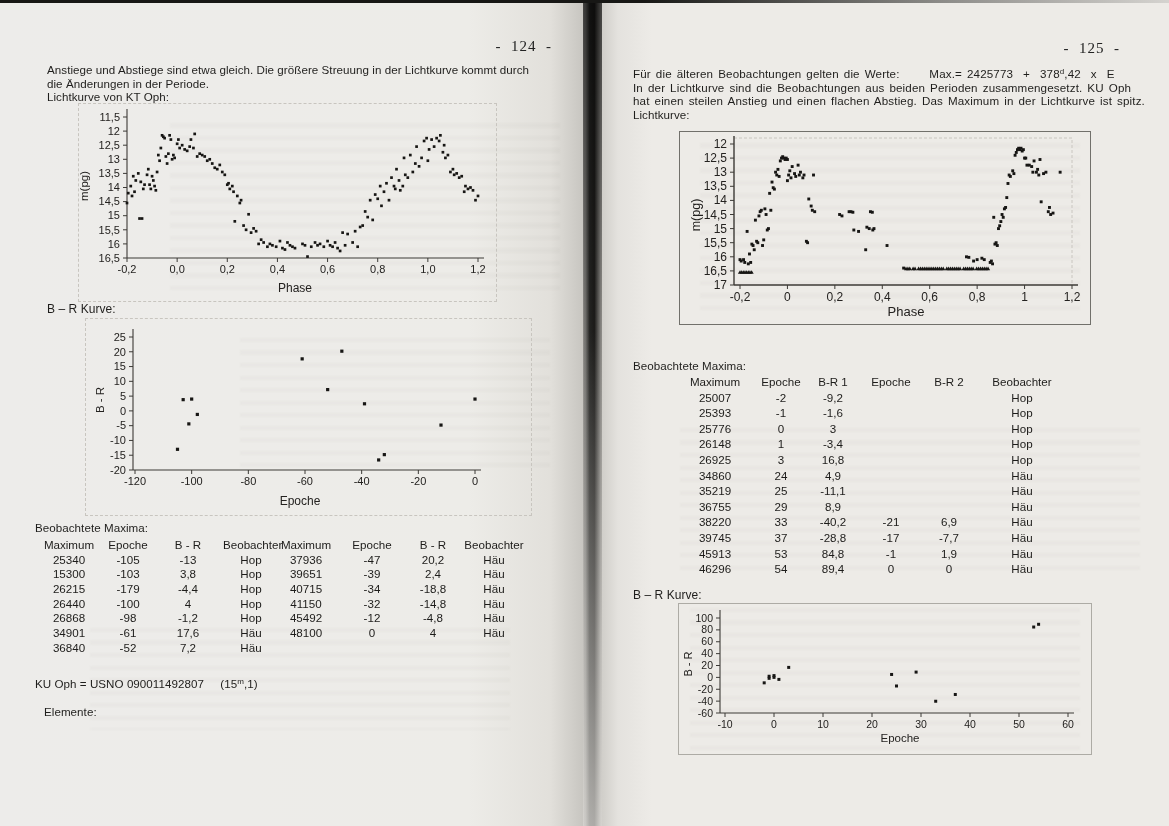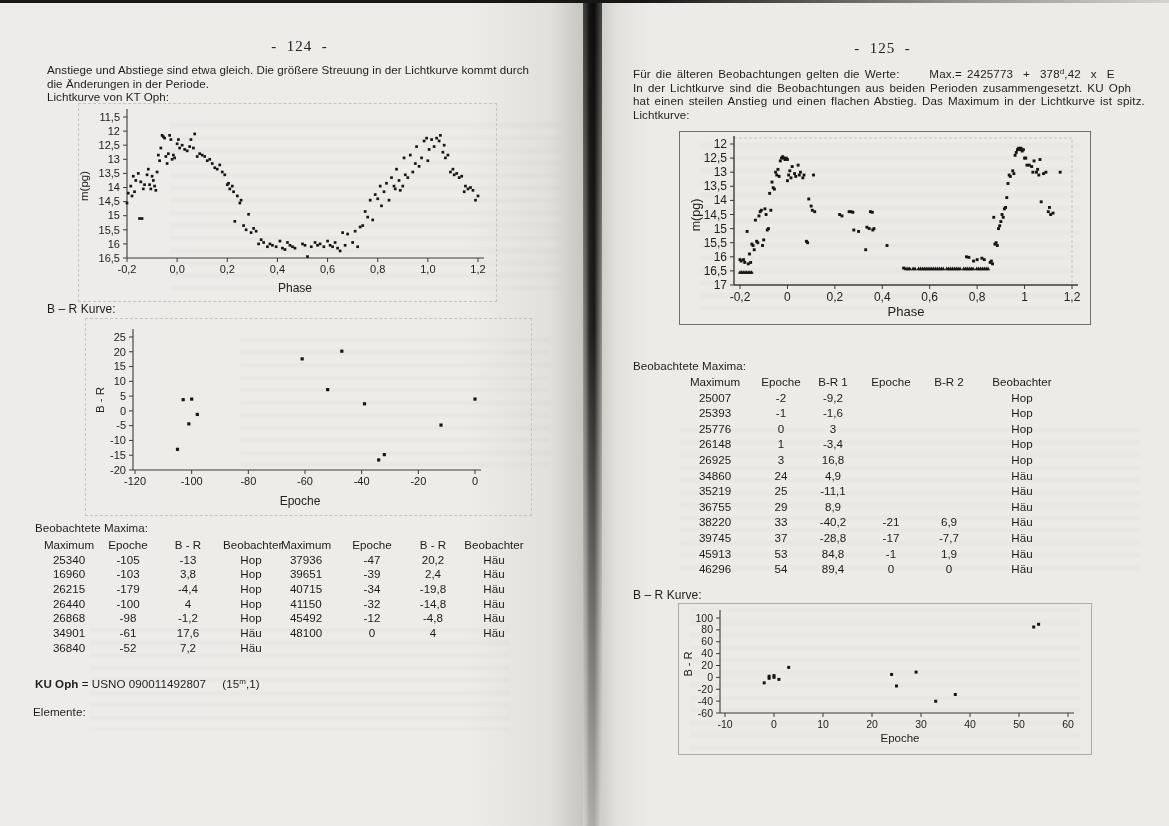--- a/index.html
+++ b/index.html
@@ -29,25 +29,25 @@
     position:absolute;left:0;top:0;width:1169px;height:3px;
     background:linear-gradient(90deg,#171715 0%,#171715 55%,rgba(40,40,38,.5) 80%,rgba(40,40,38,.12) 100%);
   }
   .t{
     position:absolute;color:#1f1e1c;font-size:11.6px;line-height:13.6px;
     letter-spacing:.05px;white-space:pre;
   }
   .wide{word-spacing:1.6px;letter-spacing:.15px;}
   .pagenum{
     font-family:"Liberation Serif",serif;font-size:15px;color:#222;
-    letter-spacing:1px;text-align:center;white-space:pre;
+    letter-spacing:1px;text-align:right;white-space:pre;
   }
   .center{text-align:center;}
   sup{font-size:8px;position:relative;top:-4px;vertical-align:baseline;}
-  b,.b{font-weight:bold;}
+  b,.b{font-weight:normal;}
   .tab{position:absolute;display:grid;font-size:11.6px;color:#1d1c1a;}
   .tab .cell{text-align:center;white-space:pre;}
   .lefttab{grid-template-columns:68px 50px 70px 56px 54px 78px 44px 78px;}
   .lefttab .cell{height:14.7px;line-height:14.7px;}
   .righttab{grid-template-columns:86px 46px 58px 58px 58px 88px;}
   .righttab .cell{height:15.6px;line-height:15.6px;}
   .frame{position:absolute;pointer-events:none;}
   .frame.f1{border:1px dashed #c8c5bf;}
   .frame.f2{border:1px dashed #c8c5bf;}
   .frame.f3{border:1px solid #71706b;}
@@ -351,35 +351,35 @@
         <div class="cell">B - R</div>
         <div class="cell">Beobachter</div>
         <div class="cell">25340</div>
         <div class="cell">-105</div>
         <div class="cell">-13</div>
         <div class="cell">Hop</div>
         <div class="cell">37936</div>
         <div class="cell">-47</div>
         <div class="cell">20,2</div>
         <div class="cell">Häu</div>
-        <div class="cell">16960</div>
+        <div class="cell">15300</div>
         <div class="cell">-103</div>
         <div class="cell">3,8</div>
         <div class="cell">Hop</div>
         <div class="cell">39651</div>
         <div class="cell">-39</div>
         <div class="cell">2,4</div>
         <div class="cell">Häu</div>
         <div class="cell">26215</div>
         <div class="cell">-179</div>
         <div class="cell">-4,4</div>
         <div class="cell">Hop</div>
         <div class="cell">40715</div>
         <div class="cell">-34</div>
-        <div class="cell">-19,8</div>
+        <div class="cell">-18,8</div>
         <div class="cell">Häu</div>
         <div class="cell">26440</div>
         <div class="cell">-100</div>
         <div class="cell">4</div>
         <div class="cell">Hop</div>
         <div class="cell">41150</div>
         <div class="cell">-32</div>
         <div class="cell">-14,8</div>
         <div class="cell">Häu</div>
         <div class="cell">26868</div>
@@ -402,21 +402,21 @@
         <div class="cell">-52</div>
         <div class="cell">7,2</div>
         <div class="cell">Häu</div>
         <div class="cell"></div>
         <div class="cell"></div>
         <div class="cell"></div>
         <div class="cell"></div>
       </div>
 
     <div class="t" style="left:35px;top:677px;"><span class="b">KU Oph</span><span> = USNO 090011492807     (15</span><sup>m</sup><span>,1)</span></div>
-    <div class="t" style="left:33px;top:704.5px;">Elemente:</div>
+    <div class="t" style="left:44px;top:704.5px;">Elemente:</div>
   </div>
 
   <div class="page right">
     <div class="bleed" style="left:99px;top:135px;width:380px;height:175px;"></div>
     <div class="bleed" style="left:79px;top:420px;width:460px;height:150px;"></div>
     <div class="bleed" style="left:89px;top:600px;width:390px;height:150px;"></div>
   </div>
 
   <div class="t pagenum" style="left:645px;top:42px;width:475px;">-  125  -</div>
 

